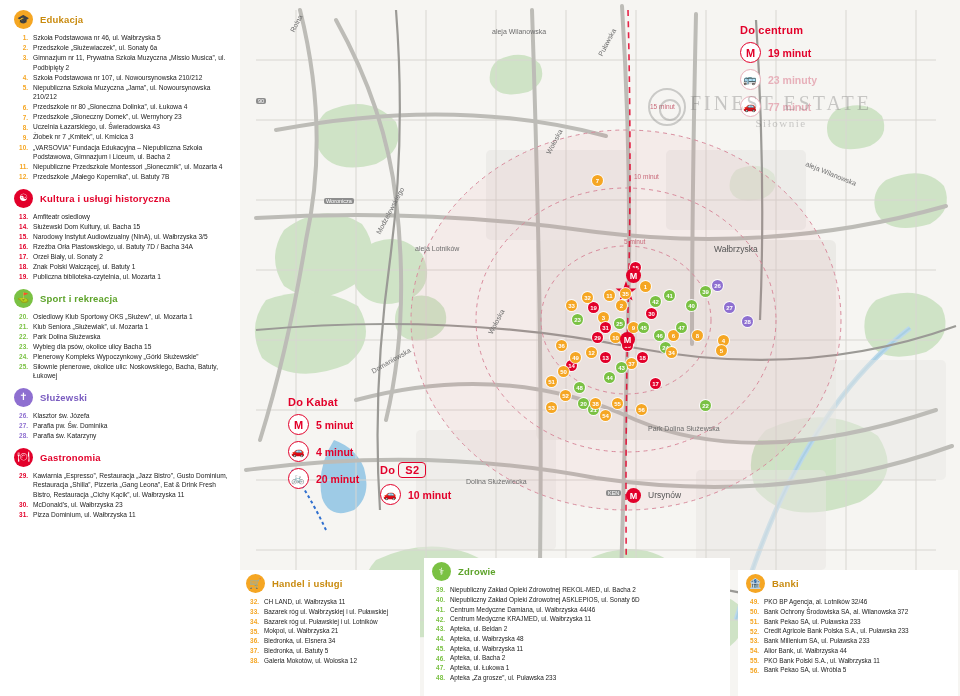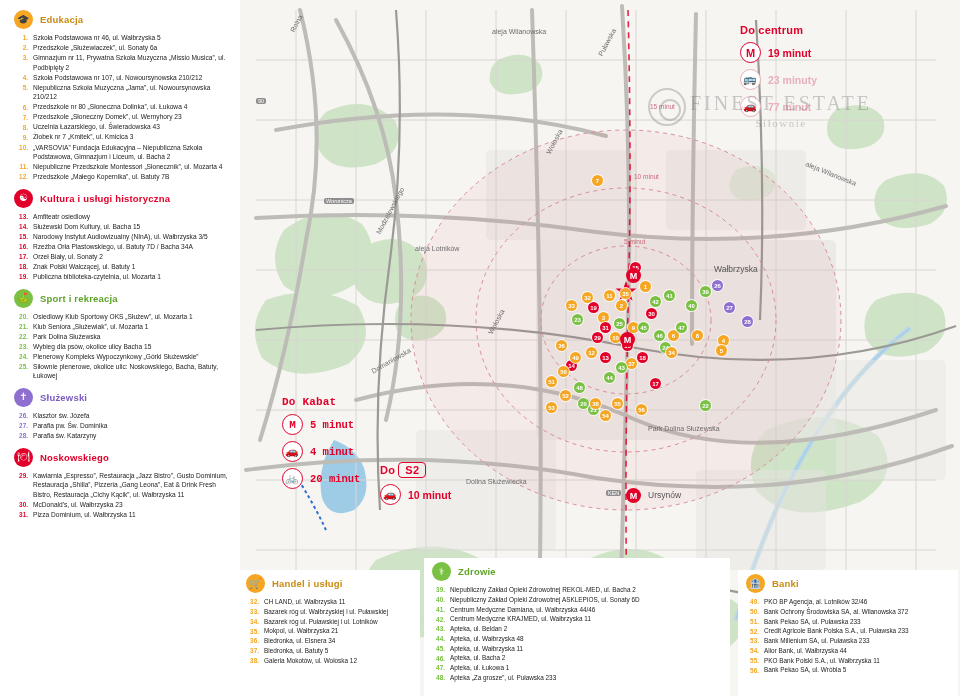--- a/index.html
+++ b/index.html
@@ -327,21 +327,21 @@
   <div class="maplabel" style="left:466px; top:478px;">Dolina Służewiecka</div>
   <div class="maplabel rot2" style="left:372px; top:368px;">Domaniewska</div>
   <div class="maplabel" style="left:648px; top:425px;">Park Dolina Służewska</div>
   <div class="maplabel rot" style="left:292px; top:28px;">Rolna</div>
 
   <div class="maplabel iso" style="left:650px; top:103px;">15 minut</div>
   <div class="maplabel iso" style="left:634px; top:173px;">10 minut</div>
   <div class="maplabel iso" style="left:624px; top:238px;">5 minut</div>
 
   <div class="station" style="left:626px; top:268px;">M</div>
-  <div class="maplabel big" style="left:714px; top:264px;">Wałbrzyska</div>
+  <div class="maplabel big" style="left:714px; top:244px;">Wałbrzyska</div>
   <div class="station" style="left:620px; top:332px;">M</div>
   <div class="station" style="left:626px; top:488px;">M</div>
   <div class="maplabel big" style="left:648px; top:490px;">Ursynów</div>
   <div class="kbn" style="left:606px; top:490px;">KEN</div>
   <div class="kbn" style="left:256px; top:98px;">90</div>
   <div class="kbn" style="left:324px; top:198px;">Woronicza</div>
 
   <div class="wm-ring"></div>
   <div class="watermark">
     <span>FINEST ESTATE</span>
@@ -358,21 +358,21 @@
       <div class="circ ghost">🚌</div>
       <div class="mins ghost">23 minuty</div>
     </div>
     <div class="row-ico">
       <div class="circ ghost">🚗</div>
       <div class="mins ghost">77 minut</div>
     </div>
   </div>
 
 
-  <div class="callout" style="left:282px; top:396px;font-family:Liberation Mono, monospace;">
+  <div class="callout" style="left:288px; top:396px;">
     <div class="callout-title">Do Kabat</div>
     <div class="row-ico">
       <div class="circ">M</div>
       <div class="mins">5 minut</div>
     </div>
     <div class="row-ico">
       <div class="circ">🚗</div>
       <div class="mins">4 minut</div>
     </div>
     <div class="row-ico">
@@ -597,21 +597,21 @@
         <li class="item">
             <span class="num" style="color:#8e6fd0">28.</span>
             <span class="txt">Parafia św. Katarzyny</span>
           </li>
       </ul>
     </div>
 
     <div class="cat">
       <div class="cat-head">
         <span class="cat-icon" style="background:#e2002a">🍽</span>
-        <span class="cat-title" style="color:#e2002a">Noskowskiego</span>
+        <span class="cat-title" style="color:#e2002a">Gastronomia</span>
       </div>
       <ul class="items">
         <li class="item">
             <span class="num" style="color:#e2002a">29.</span>
             <span class="txt">Kawiarnia „Espresso”, Restauracja „Jazz Bistro”, Gusto Dominium, Restauracja „Shilla”, Pizzeria „Gang Leona”, Eat &amp; Drink Fresh Bistro, Restauracja „Cichy Kącik”, ul. Wałbrzyska 11</span>
           </li>
         <li class="item">
             <span class="num" style="color:#e2002a">30.</span>
             <span class="txt">McDonald's, ul. Wałbrzyska 23</span>
           </li>

